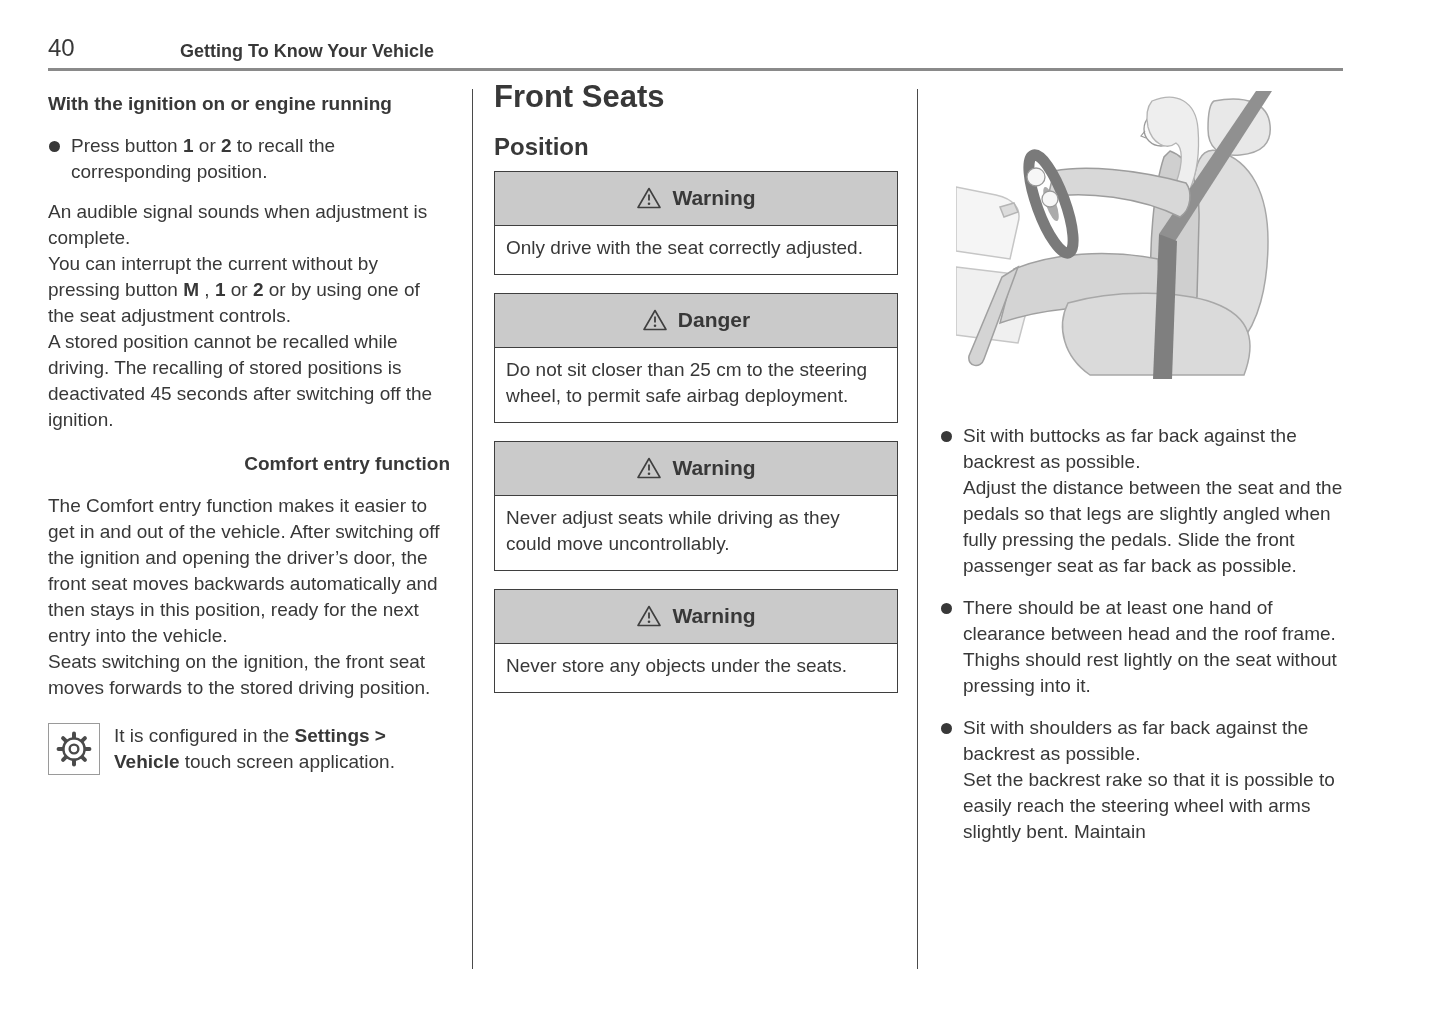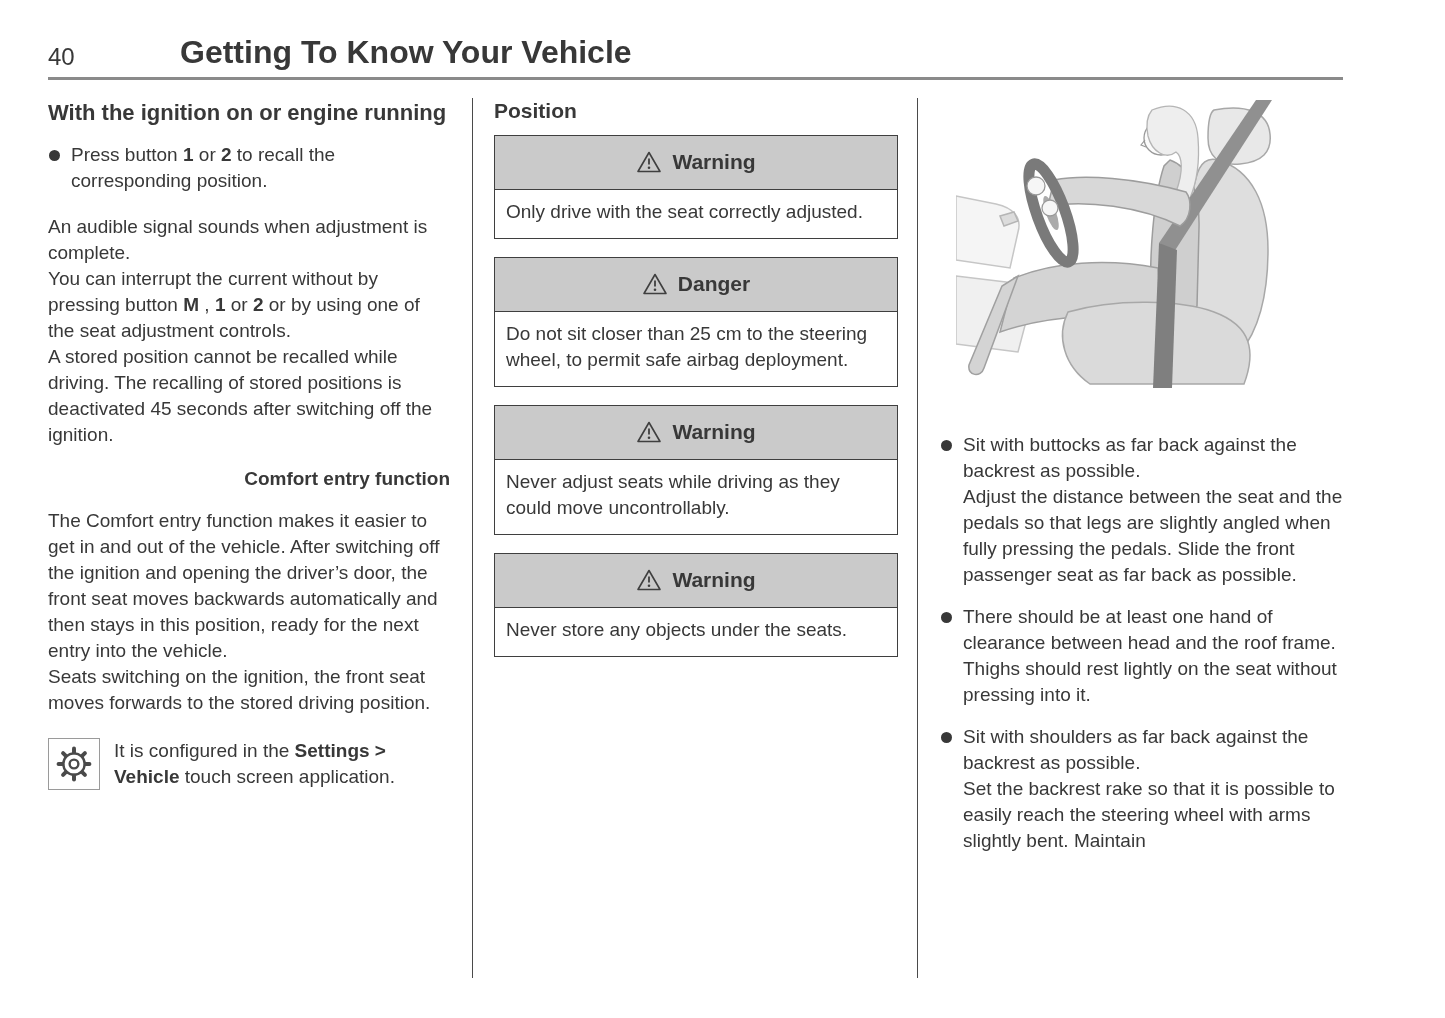--- a/index.html
+++ b/index.html
@@ -8,45 +8,45 @@
     font-family:"Liberation Sans", sans-serif;color:#383838;
     -webkit-font-smoothing:antialiased;
   }
   
   .page-header{
     display:flex;align-items:flex-end;
     margin:0 102px 0 48px;padding:34px 0 6px 0;
     border-bottom:3px solid #8a8a8a;
   }
   .page-number{width:132px;font-size:24px;}
-  .page-title{font-size:32px;font-weight:bold;}
+  .page-title{font-size:18px;font-weight:bold;}
   
   .columns{
     display:grid;grid-template-columns:424px 445px 434px;
     margin:18px 0 0 48px;min-height:880px;
   }
   .col{font-size:19px;line-height:26px;}
   .col-left{padding-right:22px;}
   .col-mid{border-left:1.5px solid #4a4a4a;padding-left:21px;padding-right:19px;}
   .col-right{border-left:1.5px solid #4a4a4a;padding-left:22px;}
   p{margin:0;}
   
-  .lc-heading{font-size:22px;font-weight:bold;margin:2px 0 16px;}
+  .lc-heading{font-size:19px;font-weight:bold;margin:2px 0 16px;}
   .sub-heading{font-size:19px;font-weight:bold;margin:18px 0 16px;text-align:right;}
-  .bullet-item{display:flex;margin-bottom:20px;}
+  .bullet-item{display:flex;margin-bottom:14px;}
   .dot{width:11px;height:11px;border-radius:50%;background:#383838;margin:8px 11px 0 1px;flex:none;}
   .para-block{margin-bottom:0;}
   .settings-note{display:flex;margin-top:22px;gap:14px;}
   .icon-box{
     width:52px;height:52px;border:1px solid #9a9a9a;flex:none;
     display:flex;align-items:center;justify-content:center;box-sizing:border-box;
   }
   
   .mc-heading{font-size:31px;font-weight:bold;margin:-5px 0 24px;}
-  .mc-subheading{font-size:21px;font-weight:bold;margin:0 0 11px;}
+  .mc-subheading{font-size:24px;font-weight:bold;margin:0 0 11px;}
   .alert{border:1.5px solid #3f3f3f;margin-bottom:18px;}
   .alert-header{
     background:#cacaca;border-bottom:1.5px solid #3f3f3f;
     display:flex;align-items:center;justify-content:center;gap:10px;
     font-weight:bold;font-size:21px;padding:13px 8px 14px;
   }
   .alert-body{padding:9px 11px 13px;}
   
   .illus{margin:2px 0 44px 16px;display:block;}
   .r-bullet{display:flex;margin-bottom:16px;}
@@ -99,20 +99,21 @@
             <line x1="24" y1="9.5" x2="24" y2="4.5"></line>
             <line x1="34.3" y1="13.7" x2="37.8" y2="10.2"></line>
           </g>
         </svg>
       </span>
       <p><span>It is configured in the </span><b>Settings &gt; Vehicle</b><span> touch screen application.</span></p>
     </div>
   </div>
 
   <div class="col col-mid">
+    <div class="mc-heading">Front Seats</div>
     <div class="mc-subheading">Position</div>
 
     <div class="alert">
       <div class="alert-header">
         <svg width="26" height="24" viewBox="0 0 26 24" aria-hidden="true">
             <path d="M13 2.5 L24 21.5 L2 21.5 Z" fill="none" stroke="#3f3f3f" stroke-width="1.6" stroke-linejoin="round"></path>
             <line x1="13" y1="8.5" x2="13" y2="14.5" stroke="#3f3f3f" stroke-width="1.8"></line>
             <circle cx="13" cy="17.8" r="1.3" fill="#3f3f3f"></circle>
           </svg>
         <span>Warning</span>

